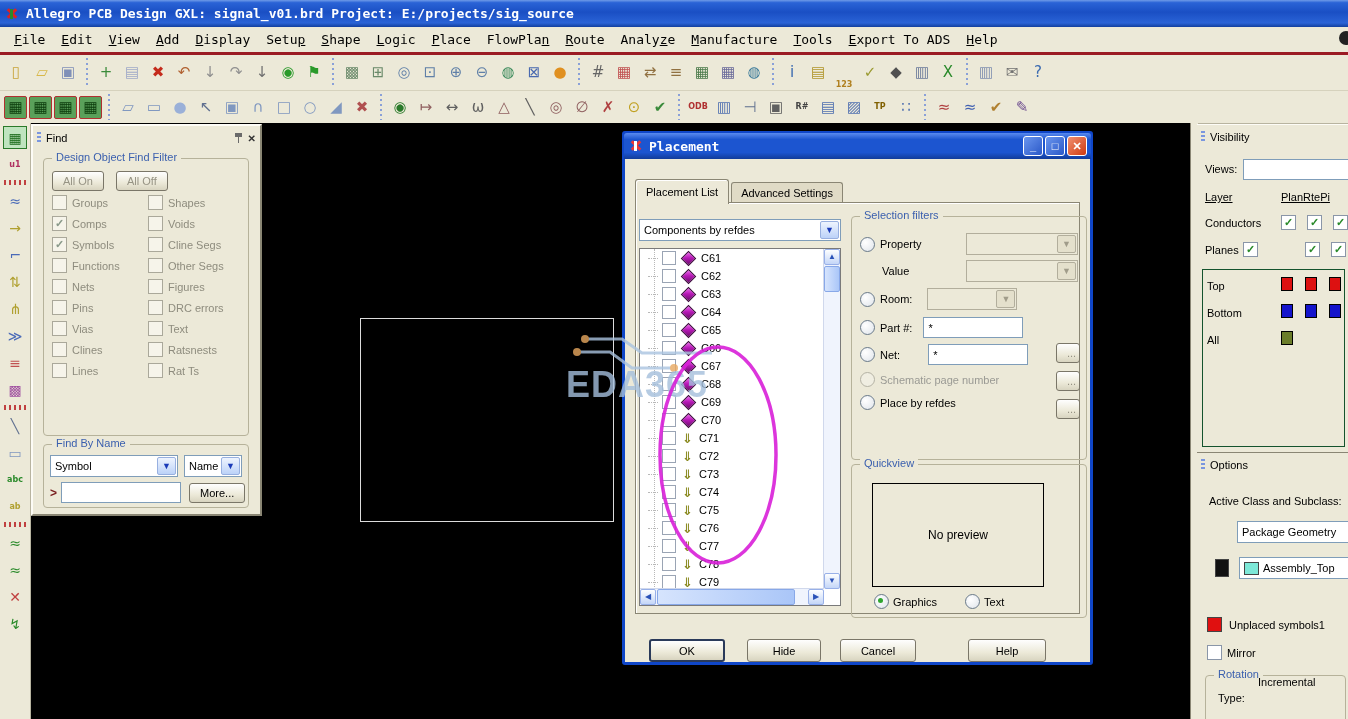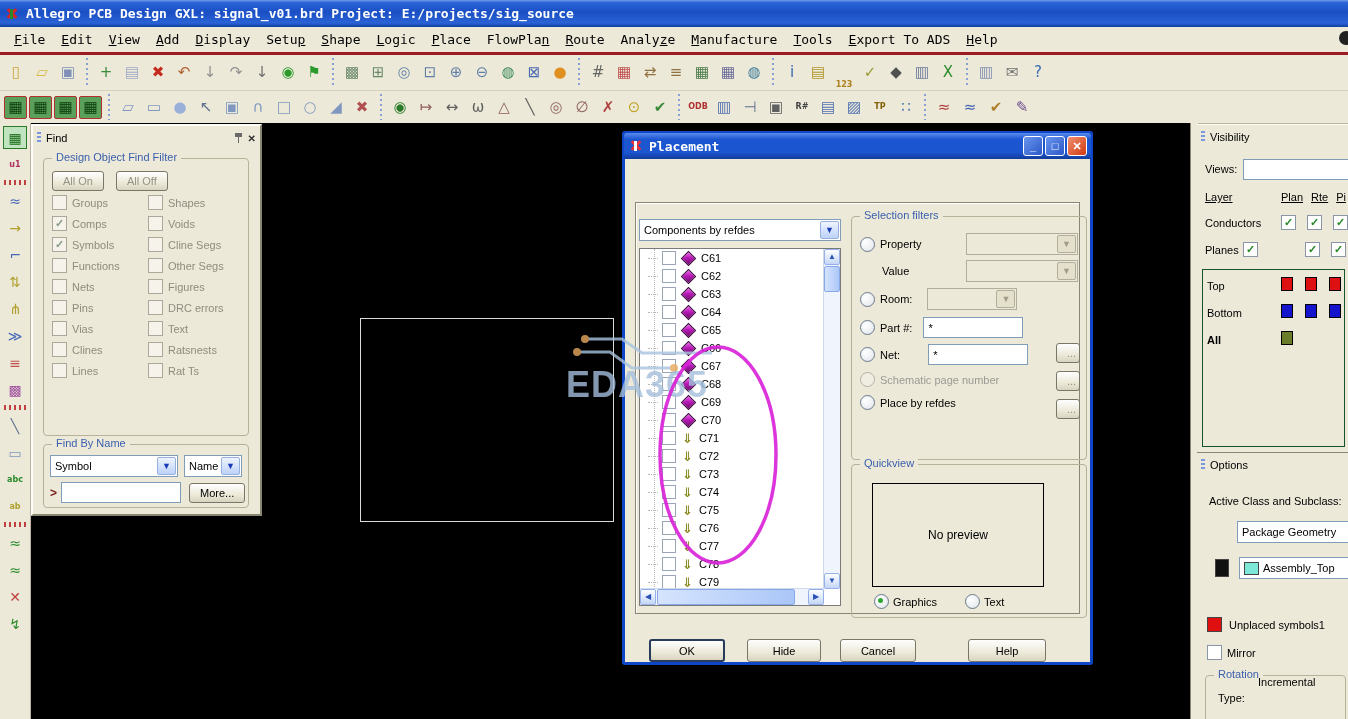--- a/index.html
+++ b/index.html
@@ -430,20 +430,24 @@
           <i></i>
         </span>
       <span>Placement</span>
       <span class="dlg-btns">
         <button class="dlg-btn minb">_</button>
         <button class="dlg-btn maxb">□</button>
         <button class="dlg-btn closeb">✕</button>
       </span>
     </div>
 
+    <div class="tabs">
+      <div class="tab active">Placement List</div>
+      <div class="tab">Advanced Settings</div>
+    </div>
     <div class="tab-frame"></div>
 
     <div class="combo list-combo">
       <span>Components by refdes</span>
       <span class="arrow">▼</span>
     </div>
 
     <div class="listbox">
       <div class="list-items" id="comp-list">
           <div class="li-row">
@@ -648,21 +652,21 @@
       <span class="grip"></span>
       <span class="pt-label">Visibility</span>
     </div>
     <div class="vp-row" style="left:8px;top:38px;">
       <span>Views:</span>
     </div>
     <input class="tin" style="position: absolute; left: 46px; top: 34px; width: 110px;" value="">
     <div class="vp-row" style="left:8px;top:66px;">
       <span class="underlined">Layer</span>
     </div>
-    <div class="vp-row" style="left:84px;top:66px;gap:8px;" id="vis-headers">
+    <div class="vp-row" style="left:84px;top:66px;gap:0;" id="vis-headers">
         <span class="underlined">Plan</span>
         <span class="underlined">Rte</span>
         <span class="underlined">Pi</span>
       </div>
     <div class="vp-row" style="left:8px;top:92px;">
       <span>Conductors</span>
     </div>
     <div class="vp-row" style="left:84px;top:90px;gap:11px;" id="vis-conductors">
         <span class="cb">✓</span>
         <span class="cb">✓</span>
@@ -678,21 +682,21 @@
       </div>
     <div class="vis-box" id="vis-grid">
         <span style="position: absolute; left: 4px; top: 10px;">Top</span>
         <span class="sq" style="position: absolute; left: 78px; top: 7px; background: rgb(221, 17, 17);"></span>
         <span class="sq" style="position: absolute; left: 102px; top: 7px; background: rgb(221, 17, 17);"></span>
         <span class="sq" style="position: absolute; left: 126px; top: 7px; background: rgb(221, 17, 17);"></span>
         <span style="position: absolute; left: 4px; top: 37px;">Bottom</span>
         <span class="sq" style="position: absolute; left: 78px; top: 34px; background: rgb(20, 20, 204);"></span>
         <span class="sq" style="position: absolute; left: 102px; top: 34px; background: rgb(20, 20, 204);"></span>
         <span class="sq" style="position: absolute; left: 126px; top: 34px; background: rgb(20, 20, 204);"></span>
-        <span style="position: absolute; left: 4px; top: 64px; font-weight: bold;">All</span>
+        <span style="position: absolute; left: 4px; top: 64px;">All</span>
         <span class="sq" style="position: absolute; left: 78px; top: 61px; background: rgb(107, 125, 42);"></span>
       </div>
   </div>
 
   <div class="opt-panel">
     <div class="panel-title">
       <span class="grip"></span>
       <span class="pt-label">Options</span>
     </div>
     <div style="position:absolute;left:12px;top:42px;white-space:nowrap;">Active Class and Subclass:</div>

